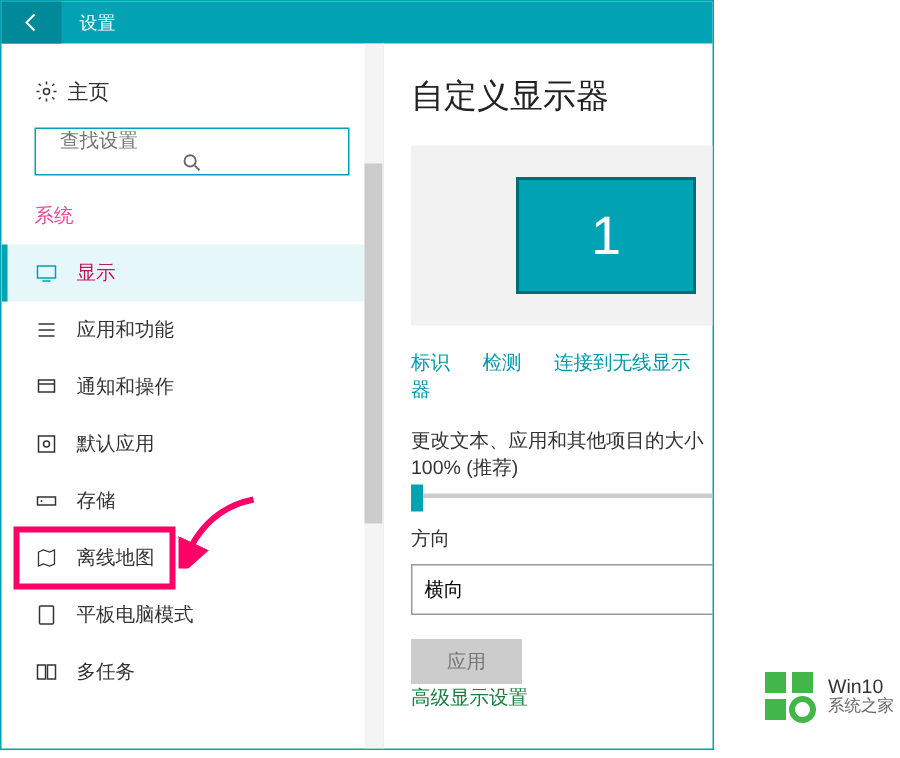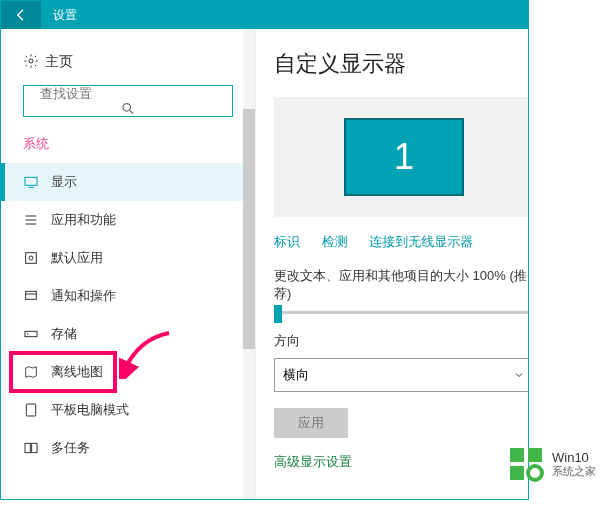--- a/index.html
+++ b/index.html
@@ -1,38 +1,38 @@
 <!DOCTYPE html>
 <html><head>
 <meta charset="utf-8">
 <style>
   * { box-sizing: border-box; margin: 0; padding: 0; font-family: "Microsoft YaHei", "Segoe UI", sans-serif; }
   body { width: 600px; height: 505px; overflow: hidden; background: #fff; position: relative; }
 
-  .window { width: 529px; height: 500px; border: 1px solid #00a2b4; position: relative; background: #fff; }
+  .window { width: 476px; height: 500px; border: 1px solid #00a2b4; position: relative; background: #fff; }
 
   .titlebar { height: 28px; background: #00a2b4; color: #fff; display: flex; align-items: center; font-size: 12px; }
   .back-btn { width: 40px; height: 28px; display: flex; align-items: center; justify-content: center; background: #008a99; }
   .back-btn svg { width: 16px; height: 16px; }
   .titlebar-title { padding-left: 12px; }
 
   .body { display: flex; height: calc(100% - 28px); }
 
   .sidebar { width: 255px; padding: 18px 0 0 0; border-right: 1px solid #eee; position: relative; overflow: hidden; }
   .home-row { display: flex; padding: 6px 22px 14px 22px; font-size: 14px; color: #333; }
   .home-row span.ico { width: 22px; display: inline-flex; }
 
   .search-box { margin: 0 22px 18px 22px; border: 1px solid #00a2b4; height: 32px; display: flex; align-items: center; padding: 0 8px; flex-direction: column; }
   .search-box input { border: none; outline: none; flex: 1; font-size: 13px; color: #666; background: transparent; }
   .search-box .mag { width: 16px; height: 16px; }
 
   .cat-label { padding: 0 22px 10px 22px; font-size: 13px; color: #ec4899; }
 
   .nav-item { display: flex; align-items: center; height: 38px; padding: 0 22px; font-size: 13px; color: #333; cursor: pointer; position: relative; }
-  .nav-item.active { background: #e6f7f9; color: #404040; }
+  .nav-item.active { background: #e6f7f9; color: #be185d; }
   .nav-item.active::before { content: ""; position: absolute; left: 0; top: 0; bottom: 0; width: 4px; background: #00a2b4; }
   .nav-item .ico { width: 28px; display: inline-flex; align-items: center; }
   .nav-item .ico svg { width: 16px; height: 16px; }
 
   .highlight-box { position: absolute; border: 4px solid #ff0066; width: 108px; height: 42px; left: 8px; top: 322px; pointer-events: none; }
   .arrow-annot { position: absolute; left: 118px; top: 300px; pointer-events: none; }
 
   .scrollbar { position: absolute; right: 0; top: 0; bottom: 0; width: 12px; background: #f4f4f4; }
   .scrollthumb { position: absolute; right: 0; top: 80px; width: 12px; height: 240px; background: #ccc; }
 
@@ -45,21 +45,21 @@
   .link-row { font-size: 13px; margin-bottom: 16px; }
   .link-row a { color: #0099aa; text-decoration: none; margin-right: 18px; }
 
   .section-label { font-size: 13px; color: #333; margin-bottom: 8px; }
   .slider-track { width: 260px; height: 3px; background: #ccc; position: relative; margin-bottom: 18px; }
   .slider-fill { position: absolute; left: 0; top: 0; height: 3px; width: 6px; background: #00a2b4; }
   .slider-knob { position: absolute; left: 0; top: -6px; width: 8px; height: 18px; background: #00a2b4; }
 
   .dropdown { width: 260px; height: 30px; border: 1px solid #999; display: flex; align-items: center; justify-content: space-between; padding: 16px 8px; font-size: 13px; margin-bottom: 16px; }
 
-  .btn-row { display: flex; gap: 14px; margin-bottom: 14px; }
+  .btn-row { display: flex; gap: 14px; }
   .btn { width: 74px; height: 30px; background: #ccc; color: #777; font-size: 13px; display: flex; align-items: center; justify-content: center; }
 
   .adv-link { color: #15803d; font-size: 13px; text-decoration: none; }
 
   .watermark { position: absolute; right: 4px; bottom: 20px; display: flex; align-items: center; height: 42px; }
   .wm-logo { width: 40px; height: 40px; margin-right: 6px; position: relative; }
   .wm-text { font-size: 13px; color: #333; line-height: 1.2; }
   .wm-text .sub { font-size: 11px; color: #666; }
 </style>
 </head>
@@ -115,34 +115,34 @@
               <line x1="4" y1="6" x2="20" y2="6" stroke="#333" stroke-width="1.5"></line>
               <line x1="4" y1="12" x2="20" y2="12" stroke="#333" stroke-width="1.5"></line>
               <line x1="4" y1="18" x2="20" y2="18" stroke="#333" stroke-width="1.5"></line>
             </svg>
           </span>
         <span>应用和功能</span>
       </div>
       <div class="nav-item">
         <span class="ico">
             <svg viewBox="0 0 24 24">
+              <rect x="4" y="5" width="16" height="12" stroke="#333" fill="none" stroke-width="1.5"></rect>
+              <line x1="4" y1="9" x2="20" y2="9" stroke="#333" stroke-width="1.5"></line>
+            </svg>
+          </span>
+        <span>通知和操作</span>
+      </div>
+      <div class="nav-item">
+        <span class="ico">
+            <svg viewBox="0 0 24 24">
               <rect x="4" y="4" width="16" height="16" stroke="#333" fill="none" stroke-width="1.5"></rect>
               <circle cx="12" cy="12" r="3" stroke="#333" fill="none" stroke-width="1.5"></circle>
             </svg>
           </span>
         <span>默认应用</span>
-      </div>
-      <div class="nav-item">
-        <span class="ico">
-            <svg viewBox="0 0 24 24">
-              <rect x="4" y="5" width="16" height="12" stroke="#333" fill="none" stroke-width="1.5"></rect>
-              <line x1="4" y1="9" x2="20" y2="9" stroke="#333" stroke-width="1.5"></line>
-            </svg>
-          </span>
-        <span>通知和操作</span>
       </div>
       <div class="nav-item">
         <span class="ico">
             <svg viewBox="0 0 24 24">
               <rect x="3" y="8" width="18" height="8" stroke="#333" fill="none" stroke-width="1.5"></rect>
               <circle cx="7" cy="12" r="1" fill="#333"></circle>
             </svg>
           </span>
         <span>存储</span>
       </div>

